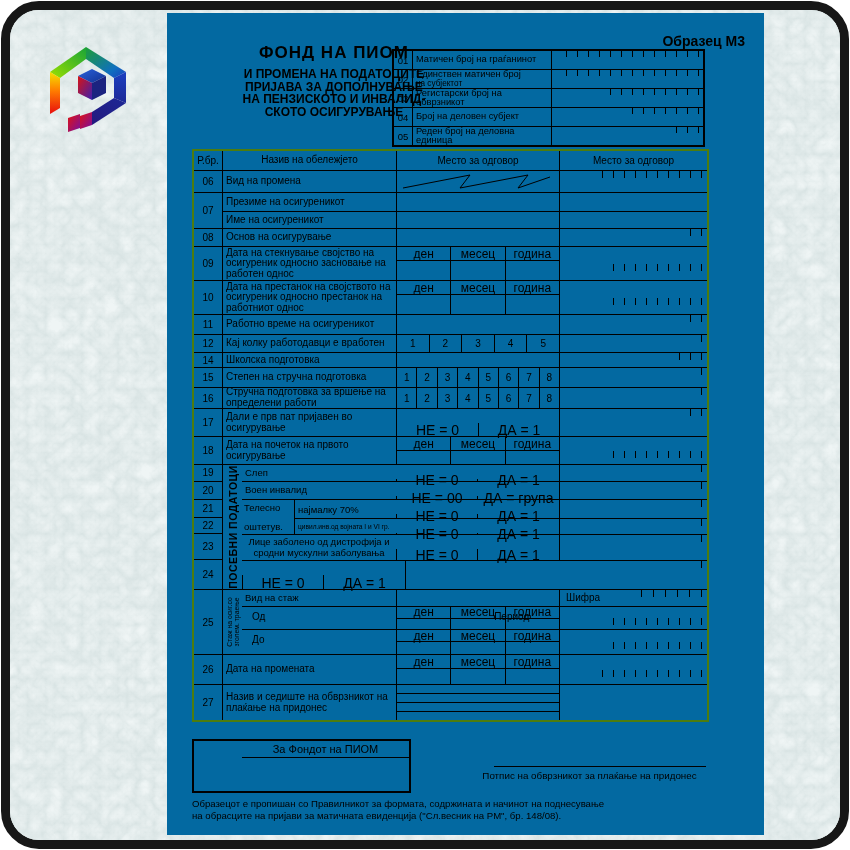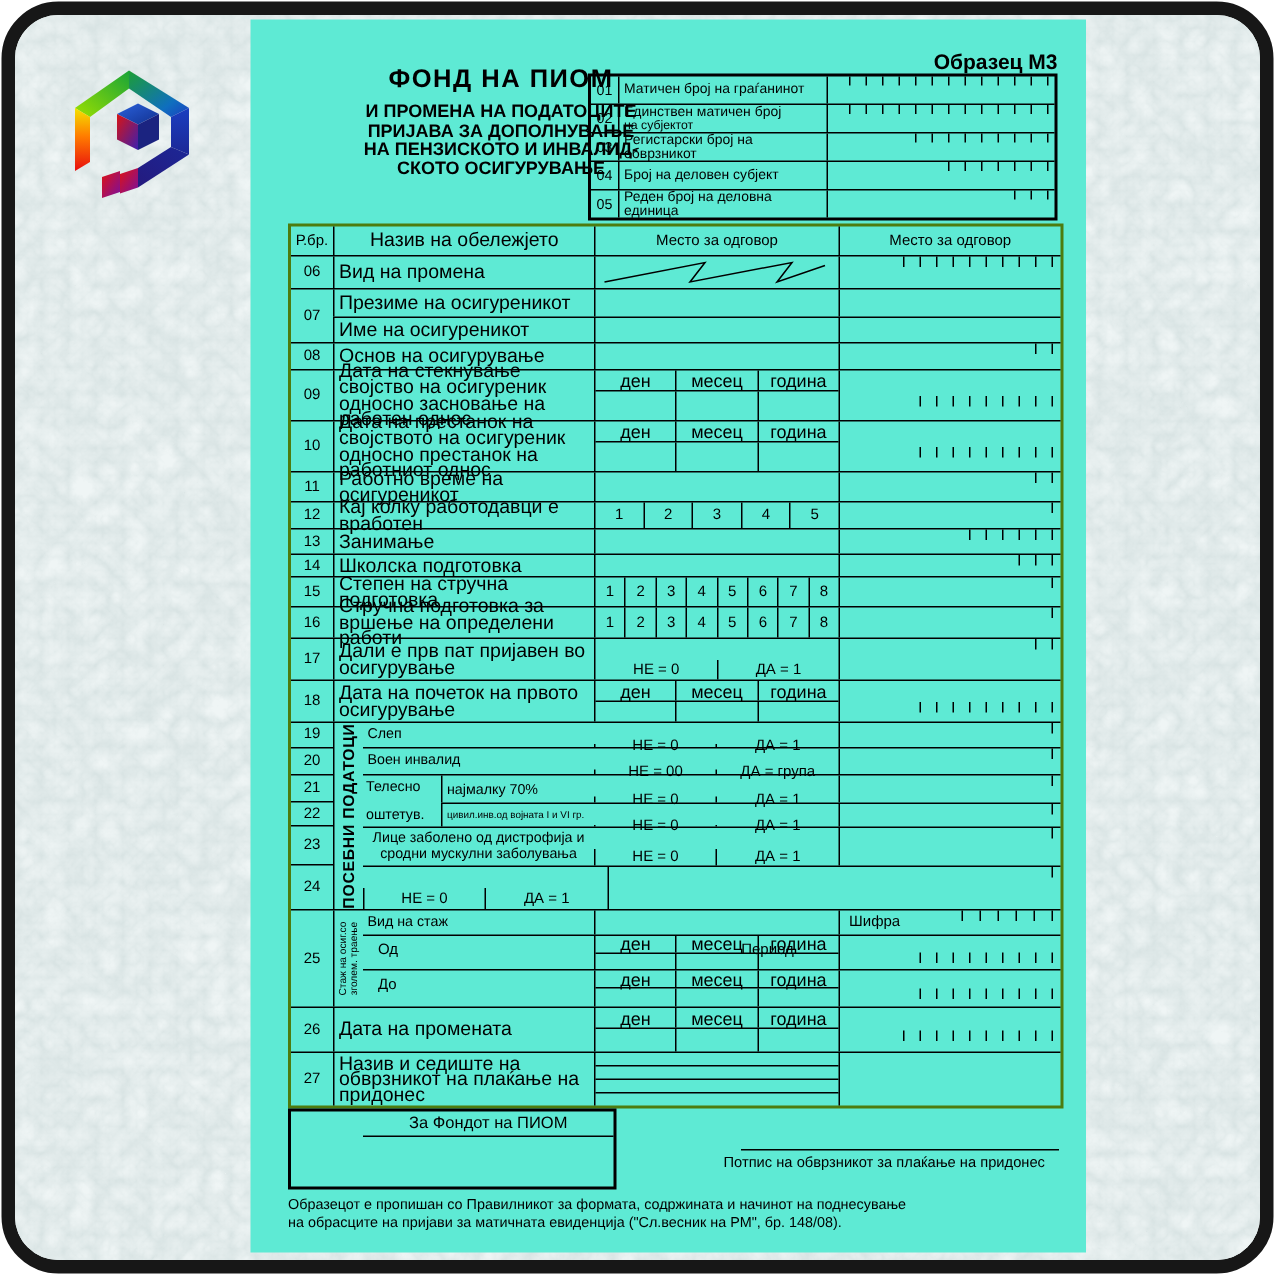--- a/index.html
+++ b/index.html
@@ -1,19 +1,19 @@
 <!DOCTYPE html>
 <html><head>
 <meta charset="utf-8">
 <style>
   html,body{margin:0;padding:0;background:#fff;}
   body{width:850px;height:850px;position:relative;font-family:"Liberation Sans","DejaVu Sans",sans-serif;color:#000;}
   .frame{position:absolute;inset:1px;border:9px solid #171717;border-radius:38px;overflow:hidden;background:#dfe9e9;}
   .texture{position:absolute;inset:0;}
-  .sheet{position:absolute;left:157px;top:3px;width:557px;height:822px;background:#5eead4;}
+  .sheet{position:absolute;left:157px;top:3px;width:557px;height:822px;background:#0369a1;padding-left:40px;}
   .logo{position:absolute;left:30px;top:32px;}
 
   
   .obrazec{position:absolute;right:19px;top:20px;font-size:14px;font-weight:bold;}
   .titleblock{position:absolute;left:42px;top:30px;width:250px;text-align:center;}
   .org{font-size:17px;font-weight:bold;letter-spacing:1px;margin-bottom:5px;}
   .tline{font-size:12px;font-weight:bold;line-height:12.6px;}
 
   
   .cell{box-sizing:border-box;position:relative;}
@@ -27,33 +27,33 @@
   .idt .labc .sub{font-size:8.2px;line-height:8.2px;}
   .idt .ansc{flex:1;border-left:1px solid #000;position:relative;}
   .combs{position:absolute;top:0;right:4px;display:flex;gap:10px;}
   .combs .tick{width:1px;height:6px;background:#000;display:block;}
 
   
   .mt{position:absolute;left:25px;top:136px;width:513px;border:2px solid #4d7c0f;box-sizing:content-box;font-size:10px;}
   .tr{display:flex;box-sizing:border-box;position:relative;}
   .tr + .tr{border-top:1px solid #000;}
   .c-num{width:28px;display:flex;align-items:center;justify-content:center;font-size:10px;box-sizing:border-box;}
-  .c-label{width:174px;border-left:1px solid #000;box-sizing:border-box;padding:1px 3px;line-height:10.6px;font-size:13px;display:flex;flex-direction:column;justify-content:center;}
+  .c-label{width:174px;border-left:1px solid #000;box-sizing:border-box;padding:1px 3px;line-height:10.6px;font-size:10px;display:flex;flex-direction:column;justify-content:center;}
   .c-m1{width:163px;border-left:1px solid #000;box-sizing:border-box;position:relative;}
   .c-m2{flex:1;border-left:1px solid #000;box-sizing:border-box;position:relative;}
   .ticks{position:absolute;top:0;right:5px;display:flex;gap:10px;}
   .ticks.mid{top:50%;}
   .ticks.wide{gap:11px;}
   .ticks .tick{width:1px;height:7px;background:#000;display:block;}
   .hdr{height:19px;font-size:10px;}
   .hdr>div{display:flex;align-items:center;justify-content:center;}
   .optrow{display:flex;height:100%;}
   .optc{flex:1;border-left:1px solid #000;display:flex;align-items:center;justify-content:center;font-size:10px;box-sizing:border-box;}
   .optrow .optc:first-child{border-left:none;}
-  .half{width:50%;display:flex;align-items:center;justify-content:center;font-size:10px;box-sizing:border-box;margin-top:14px;}
+  .half{width:50%;display:flex;align-items:center;justify-content:center;font-size:14px;box-sizing:border-box;margin-top:14px;}
   .half + .half{border-left:1px solid #000;}
   
   .datebox{display:flex;flex-direction:column;height:100%;}
   .d-head{display:flex;border-bottom:1px solid #000;}
   .d-blank{display:flex;flex:1;}
   .d-c{flex:1;border-left:1px solid #000;display:flex;align-items:center;justify-content:center;font-size:12px;box-sizing:border-box;}
   .d-head .d-c:first-child,.d-blank .d-c:first-child{border-left:none;}
   
   .numstack{width:28px;display:flex;flex-direction:column;box-sizing:border-box;}
   .numstack>div{display:flex;align-items:center;justify-content:center;box-sizing:border-box;}
@@ -351,35 +351,20 @@
               <div class="optc">5</div>
             </div>
           </div>
         <div class="c-m2">
             <span class="ticks">
               <span class="tick"></span>
             </span>
           </div>
       </div>
 
-      <div class="tr" style="height:17px">
-        <div class="c-num">13</div>
-        <div class="c-label">Занимање</div>
-        <div class="c-m1"></div>
-        <div class="c-m2">
-            <span class="ticks">
-              <span class="tick"></span>
-              <span class="tick"></span>
-              <span class="tick"></span>
-              <span class="tick"></span>
-              <span class="tick"></span>
-              <span class="tick"></span>
-            </span>
-          </div>
-      </div>
 
       <div class="tr" style="height:15px">
         <div class="c-num">14</div>
         <div class="c-label">Школска подготовка</div>
         <div class="c-m1"></div>
         <div class="c-m2">
             <span class="ticks">
               <span class="tick"></span>
               <span class="tick"></span>
               <span class="tick"></span>

